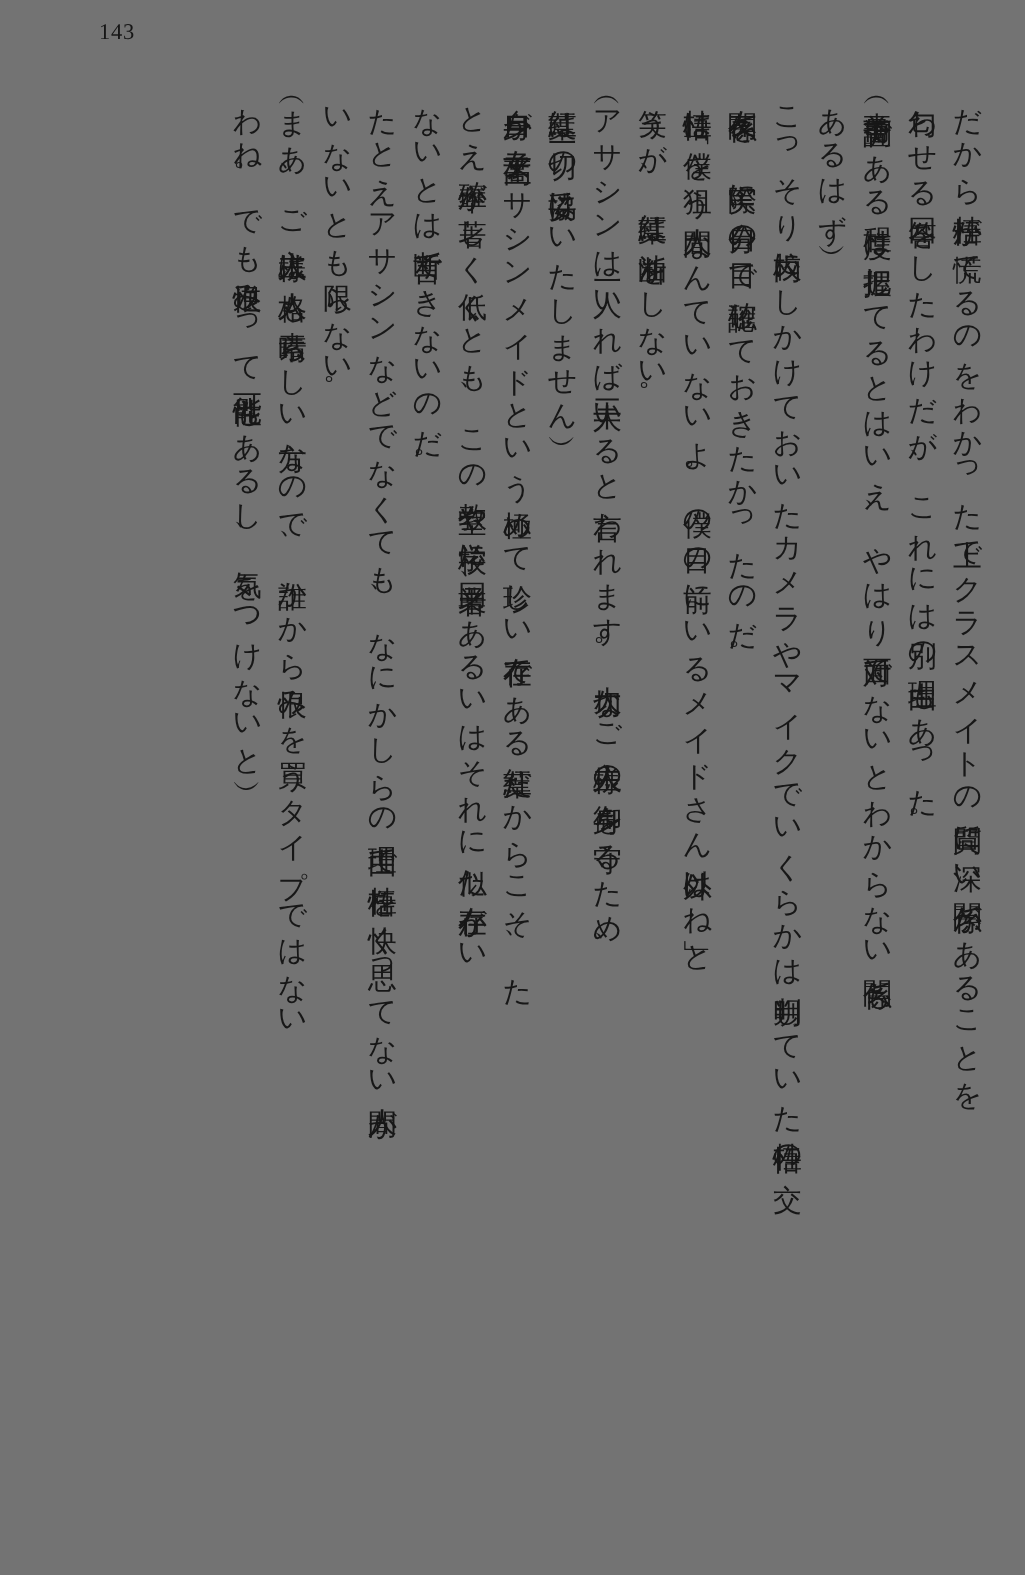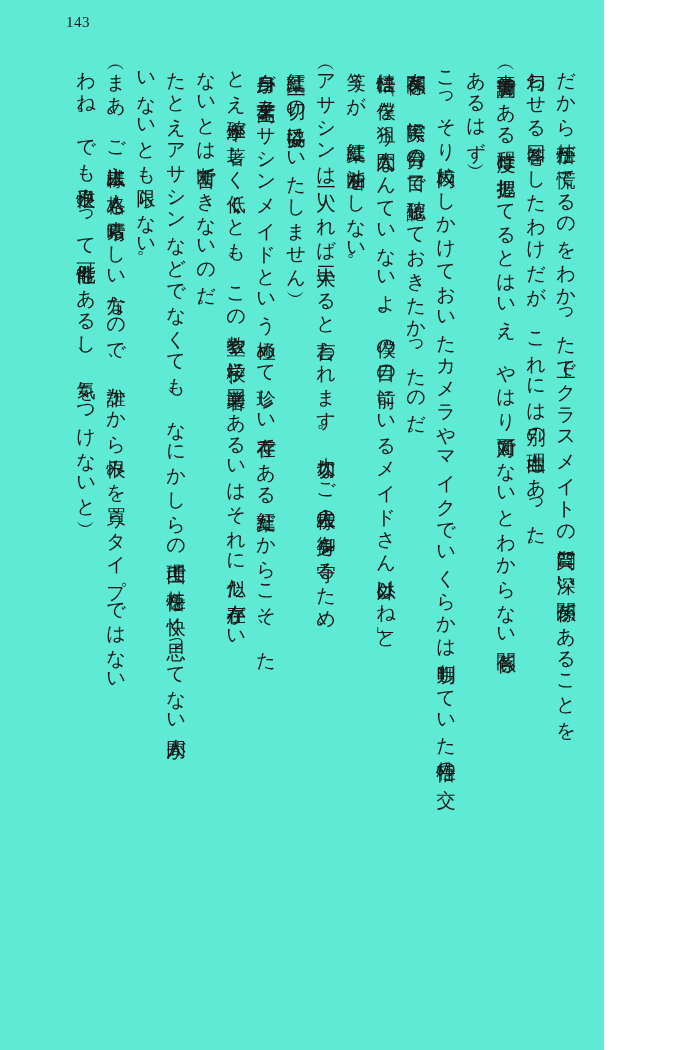--- a/index.html
+++ b/index.html
@@ -9,24 +9,24 @@
   }
   body {
     width: 683px;
     height: 1050px;
     overflow: hidden;
     font-family: "DejaVu Serif", "Liberation Serif", serif;
     color: #1a1a1a;
   }
   .page {
     position: relative;
-    width: 604px;
+    width: 683px;
     height: 1050px;
     box-sizing: border-box;
-    background: #5eead4;
+    background: #737373;
   }
   .page-number {
     position: absolute;
     top: 14px;
     left: 66px;
     font-size: 15px;
     letter-spacing: 0.5px;
     color: #161616;
     font-family: "Liberation Serif", serif;
   }

